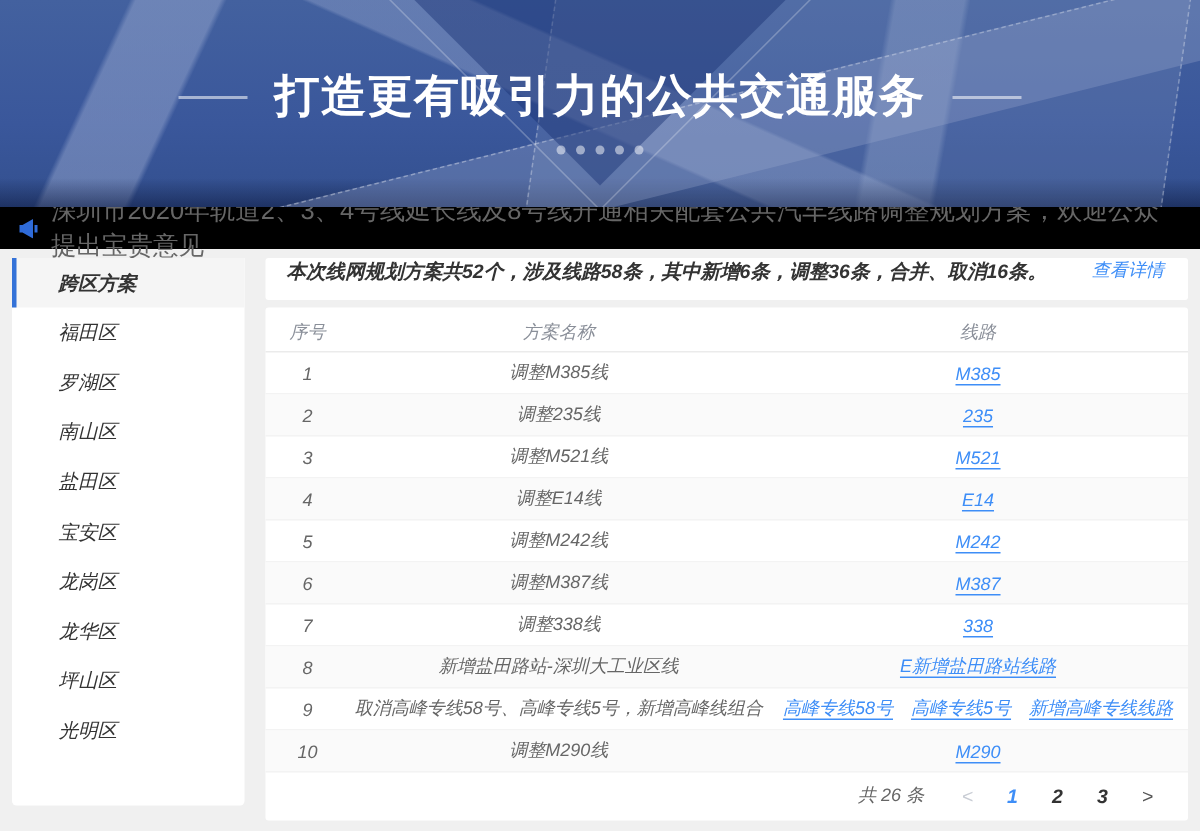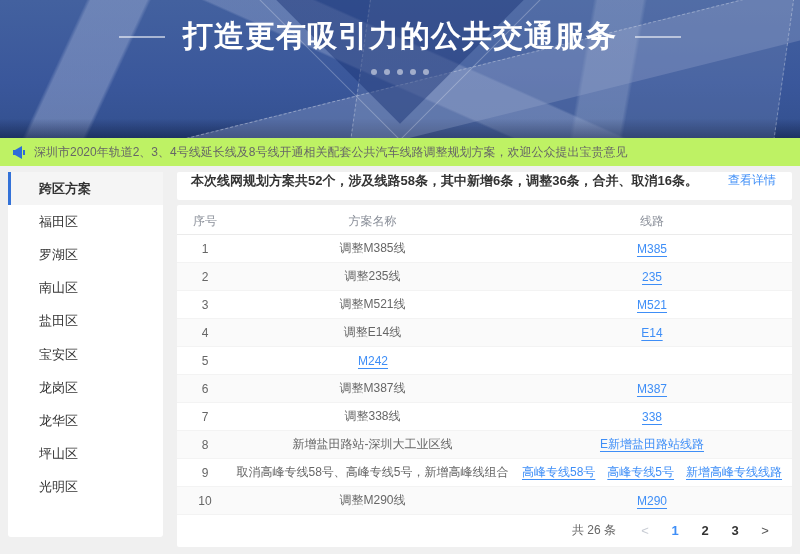--- a/index.html
+++ b/index.html
@@ -17,33 +17,33 @@
   }
   .road { position:absolute; background:rgba(158,172,208,.30); }
   .road.r1 { width:1100px; height:54px; top:78px; left:-120px; transform:rotate(-14deg);
     border-top:1px dashed rgba(255,255,255,.35); }
   .road.r2 { width:420px; height:900px; top:-80px; right:60px; transform:rotate(8deg);
     background:rgba(150,165,202,.18); border-left:1px dashed rgba(255,255,255,.3); border-right:1px dashed rgba(255,255,255,.3); }
   .diamond-outline { position:absolute; width:206px; height:206px; left:297px; top:-108px;
     transform:rotate(45deg); border:1px solid rgba(255,255,255,.25); }
   .diamond { position:absolute; width:182px; height:182px; left:309px; top:-96px;
     transform:rotate(45deg); background:rgba(24,48,115,.45); }
-  .title-row { position:relative; z-index:3; display:flex; align-items:center; justify-content:center; padding-top:16px; }
+  .title-row { position:relative; z-index:3; display:flex; align-items:center; justify-content:center; padding-top:44px; }
   .title-row .hline { width:46px; height:2px; background:rgba(255,255,255,.55); margin:0 18px; }
   .banner h1 { color:#fff; font-size:30px; font-weight:bold; letter-spacing:1px; }
   .dots { position:relative; z-index:3; display:flex; justify-content:center; gap:7px; margin-top:12px; }
   .dots i { width:6px; height:6px; border-radius:50%; background:rgba(255,255,255,.5); }
 
   
-  .notice { height:28px; background:#bef264; display:flex; align-items:center; padding:0 12px;
-    font-size:12px; color:#666; }
+  .notice { height:28px; background:#000000; display:flex; align-items:center; padding:0 12px;
+    font-size:17px; color:#666; }
   .notice svg { flex:0 0 auto; margin-right:7px; }
 
   
-  .content { display:flex; padding:6px 8px 0; gap:14px; }
+  .content { display:flex; padding:6px 8px 0; gap:14px;font-style:italic; }
 
   .sidebar { width:155px; background:#fff; border-radius:0 0 3px 3px; height:365px; }
   .side-item { height:33.2px; display:flex; align-items:center; padding-left:28px;
     font-size:13px; color:#333; border-left:3px solid transparent; cursor:pointer; }
   .side-item.active { background:#f5f5f5; border-left-color:#3472d8; font-weight:bold; }
 
   .main { flex:1; min-width:0; }
   .summary-panel { background:#fff; height:28px; display:flex; align-items:flex-start;
     padding:0 16px 0 14px; margin-bottom:5px; border-radius:2px; }
   .summary-text { font-size:13px; font-weight:bold; color:#333; }
@@ -161,20 +161,21 @@
             <div class="cell col1">调整M521线</div>
             <div class="cell col2"><a class="route-link">M521</a></div>
           </div>
           <div class="trow">
             <div class="cell col0">4</div>
             <div class="cell col1">调整E14线</div>
             <div class="cell col2"><a class="route-link">E14</a></div>
           </div>
           <div class="trow">
             <div class="cell col0">5</div>
+            <div class="cell col1">调整M242线</div>
             <div class="cell col2"><a class="route-link">M242</a></div>
           </div>
           <div class="trow">
             <div class="cell col0">6</div>
             <div class="cell col1">调整M387线</div>
             <div class="cell col2"><a class="route-link">M387</a></div>
           </div>
           <div class="trow">
             <div class="cell col0">7</div>
             <div class="cell col1">调整338线</div>

